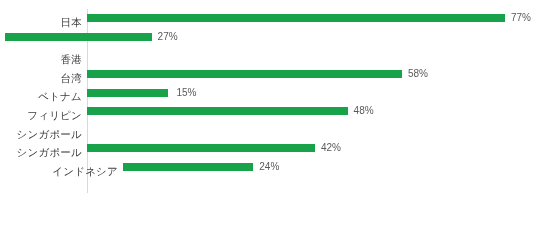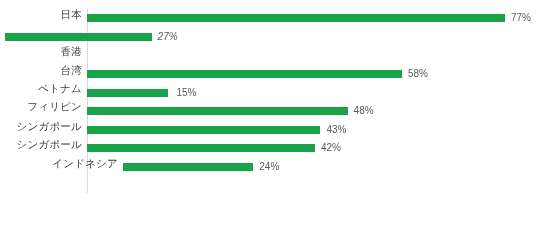--- a/index.html
+++ b/index.html
@@ -27,21 +27,21 @@
     left: 0;
     top: 9px;
     width: 536px;
     height: 184px;
   }
 
   .row {
     position: relative;
     height: 18.6px;
     display: flex;
-    align-items: flex-start;
+    align-items: flex-end;
   }
 
   .cat-label {
     width: 82px;
     text-align: right;
     font-size: 10.5px;
     line-height: 1;
     color: #3c3c3c;
     white-space: nowrap;
     letter-spacing: 0.2px;
@@ -96,21 +96,21 @@
       <div class="cat-label" style="color: rgb(60, 60, 60);">日本</div>
       <div class="bar-zone">
         <div class="bar" style="width: 418px; background: rgb(24, 163, 74);"></div>
         <div class="bar-value" style="color: rgb(90, 90, 90);">77%</div>
       </div>
     </div>
 
     <div class="row">
       <div class="bar-zone">
         <div class="bar" style="width: 146.6px; background: rgb(24, 163, 74);"></div>
-        <div class="bar-value" style="color: rgb(90, 90, 90); font-style: italic;">27%</div>
+        <div class="bar-value" style="color: rgb(90, 90, 90);">27%</div>
       </div>
     </div>
 
     <div class="row">
       <div class="cat-label" style="color: rgb(60, 60, 60);">香港</div>
     </div>
 
     <div class="row">
       <div class="cat-label" style="color: rgb(60, 60, 60);">台湾</div>
       <div class="bar-zone">
@@ -121,33 +121,29 @@
 
     <div class="row">
       <div class="cat-label" style="color: rgb(60, 60, 60);">ベトナム</div>
       <div class="bar-zone">
         <div class="bar" style="width: 81.4px; background: rgb(24, 163, 74);"></div>
         <div class="bar-value" style="color: rgb(90, 90, 90); margin-left: 8px;">15%</div>
       </div>
     </div>
 
     <div class="row">
-      <div class="cat-label" style="color: rgb(60, 60, 60); font-family: Liberation Mono, monospace;">フィリピン</div>
+      <div class="cat-label" style="color: rgb(60, 60, 60);">フィリピン</div>
       <div class="bar-zone">
         <div class="bar" style="width: 260.6px; background: rgb(24, 163, 74);"></div>
         <div class="bar-value" style="color: rgb(90, 90, 90);">48%</div>
       </div>
     </div>
 
     <div class="row">
       <div class="cat-label" style="color: rgb(60, 60, 60);">シンガポール</div>
-      <div class="bar-zone">
-        <div class="bar" style="width: 233.4px; background: rgb(24, 163, 74);"></div>
-        <div class="bar-value" style="color: rgb(90, 90, 90);">43%</div>
-      </div>
     </div>
 
     <div class="row">
       <div class="cat-label" style="color: rgb(60, 60, 60);">シンガポール</div>
       <div class="bar-zone">
         <div class="bar" style="width: 228px; background: rgb(24, 163, 74);"></div>
         <div class="bar-value" style="color: rgb(90, 90, 90);">42%</div>
       </div>
     </div>
 

